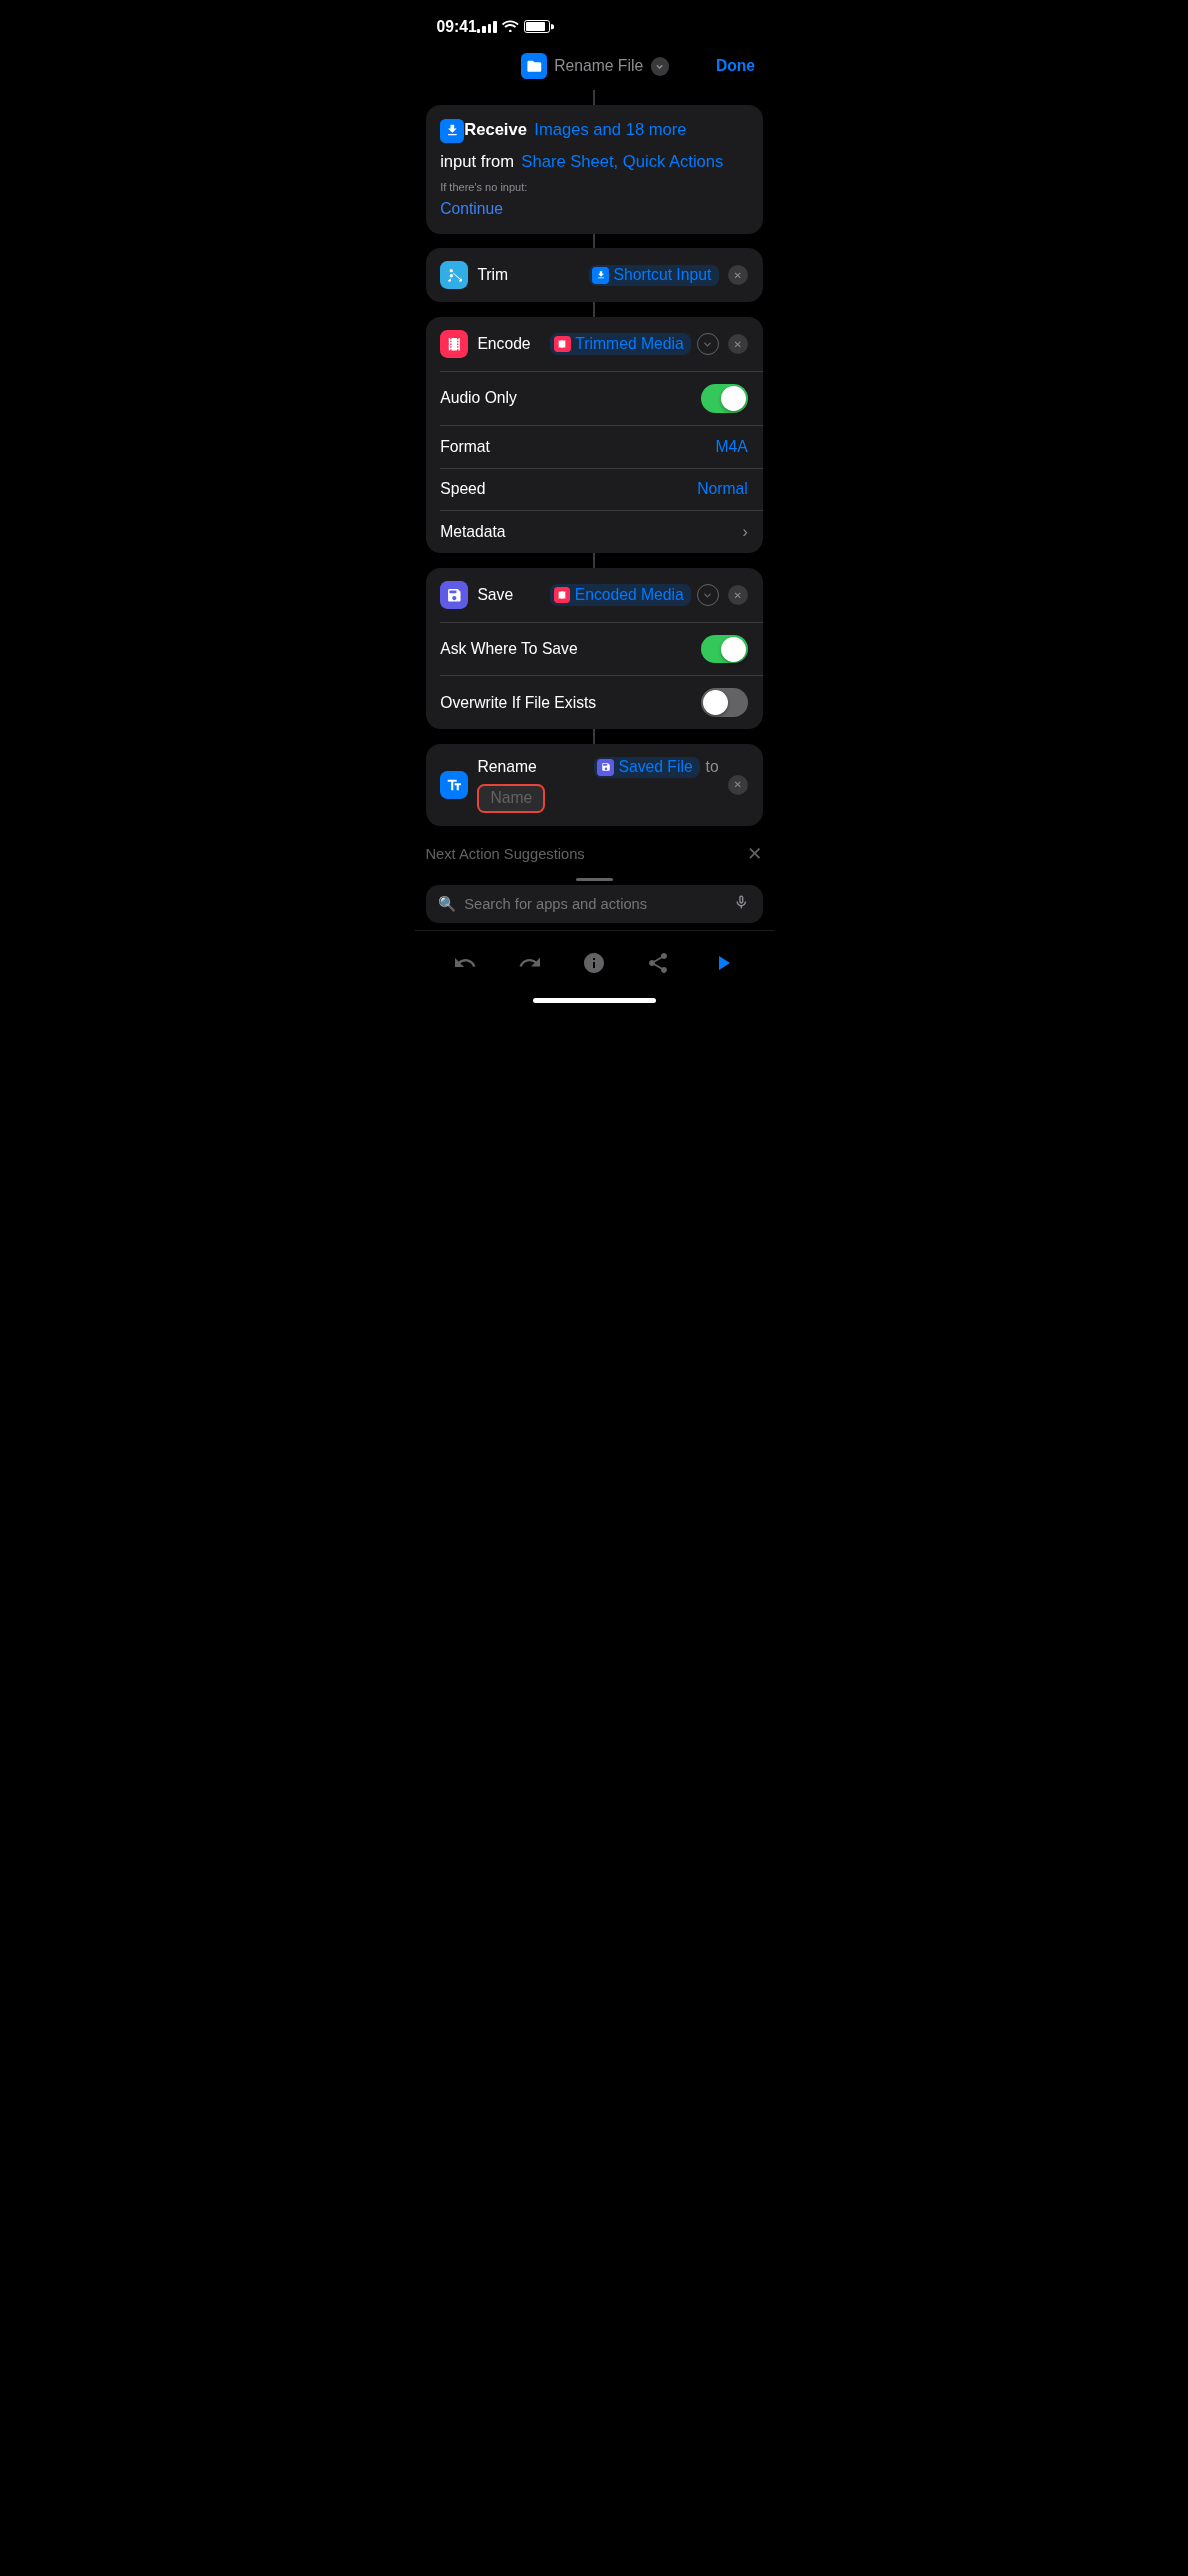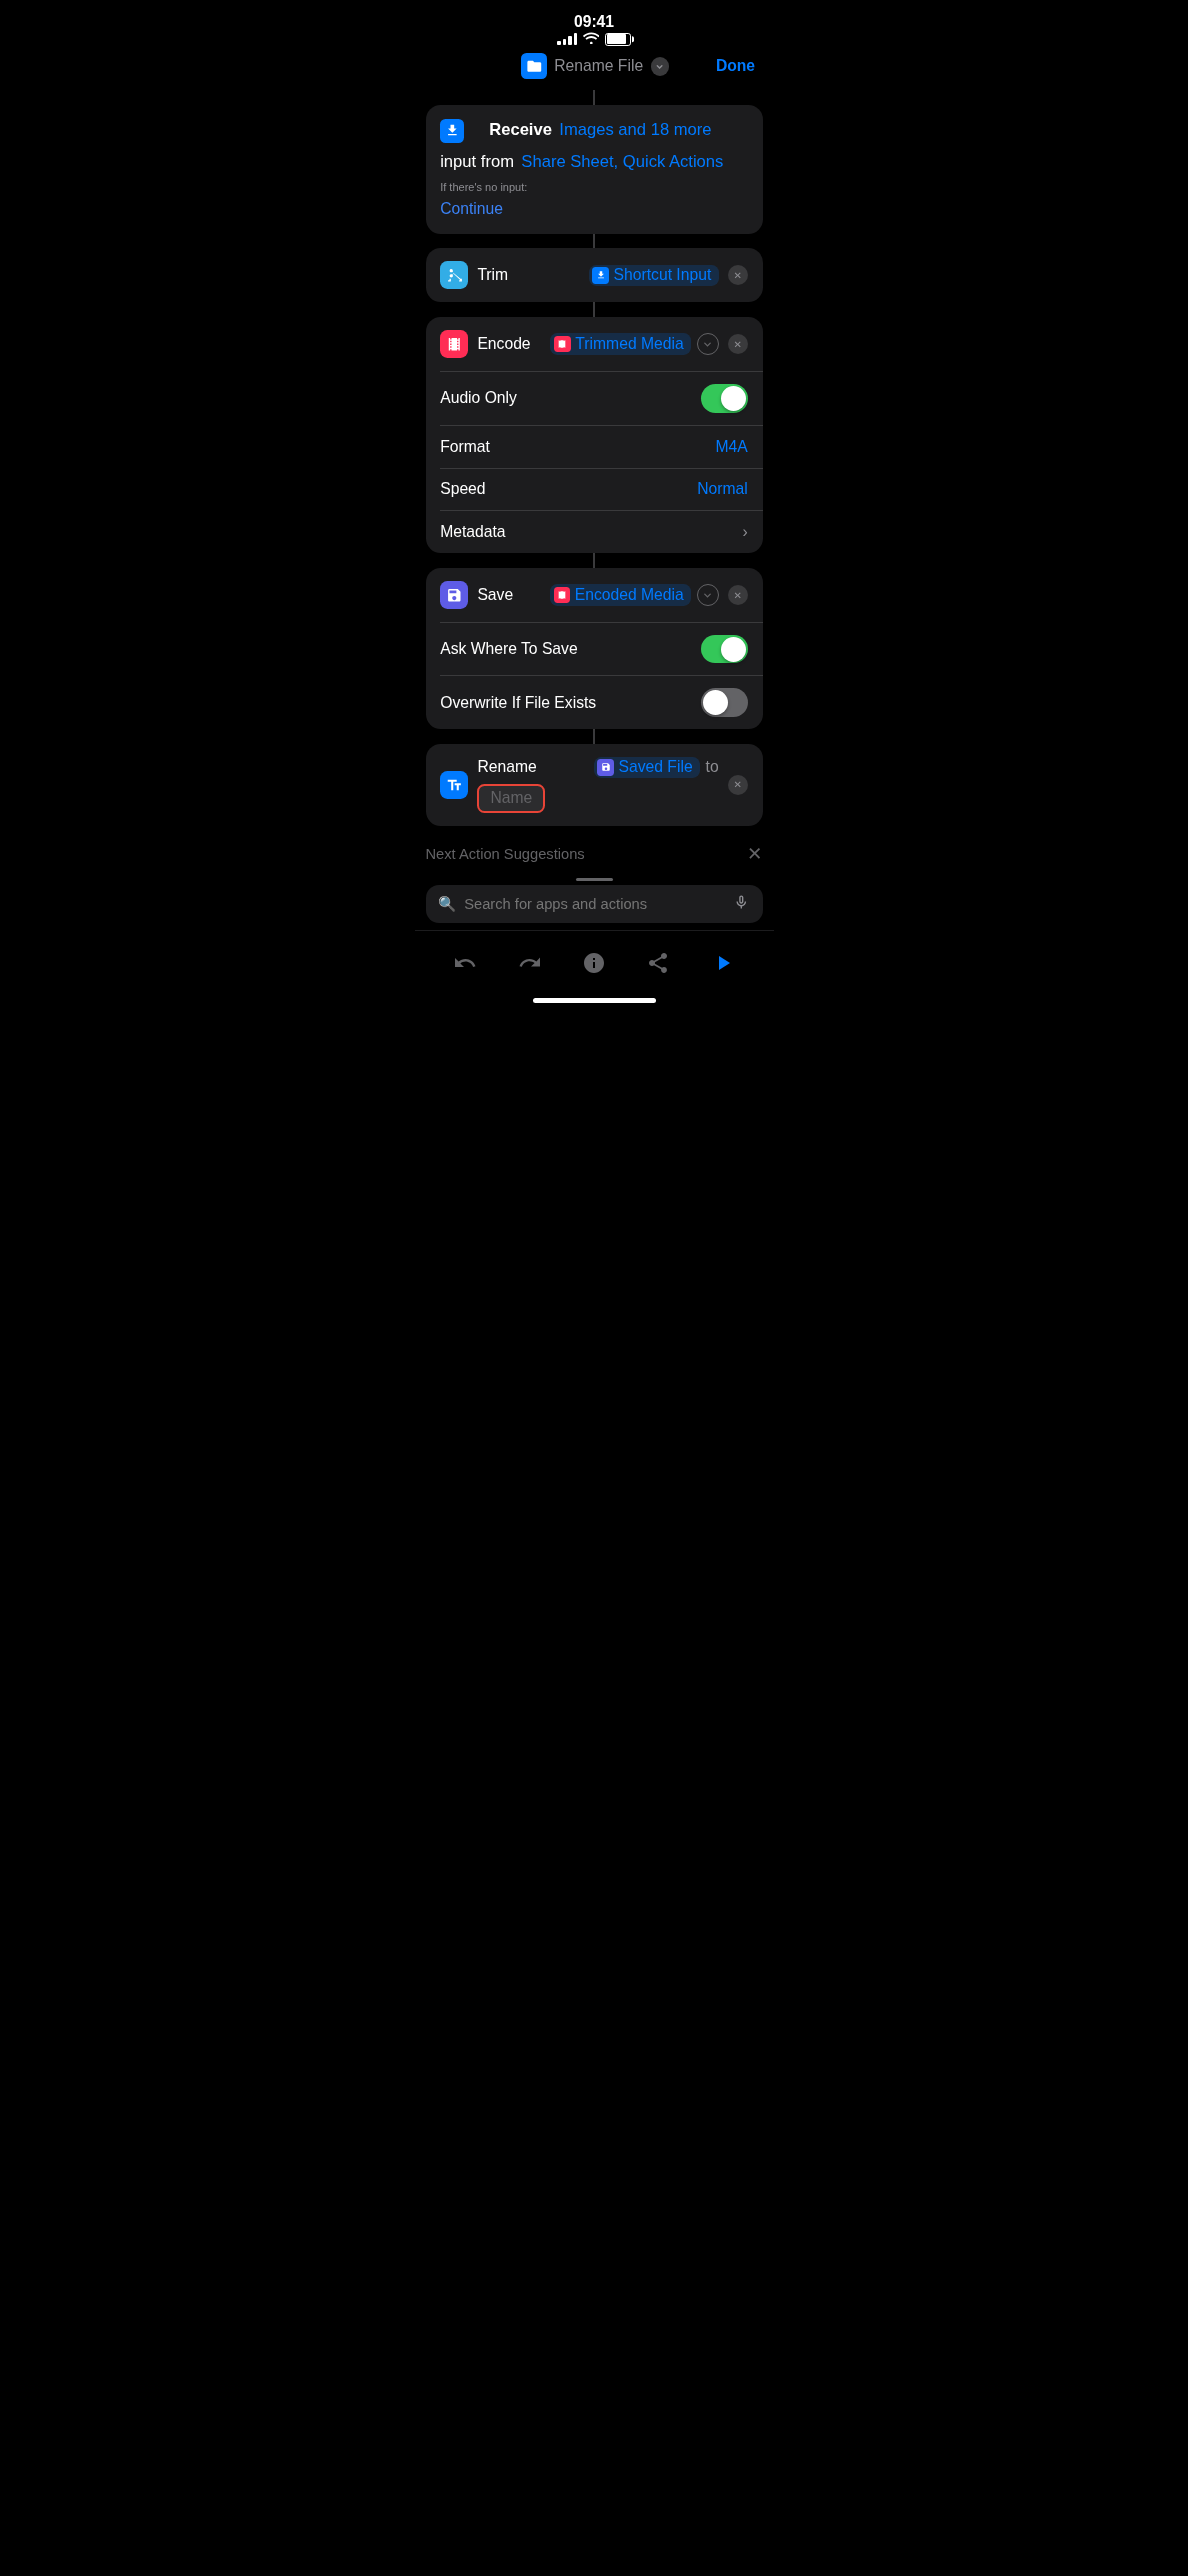--- a/index.html
+++ b/index.html
@@ -11,25 +11,23 @@
       min-height: 778px;
       margin: 0 auto;
       color: #fff;
       position: relative;
       overflow-x: hidden;
     }
 
     
     .status-bar {
       display: flex;
-      justify-content: space-between;
       align-items: center;
       padding: 13px 22px 5.5px;
       height: 46px;
-      flex-direction: column;
     }
     .status-time {
       font-size: 15.7px;
       font-weight: 600;
       color: #fff;
     }
     .status-icons {
       display: flex;
       align-items: center;
       gap: 5.5px;
@@ -440,21 +438,21 @@
     </div>
   </div>
   <span class="nav-done">Done</span>
 </div>
 
 <div class="connector"></div>
 
 <div class="card">
   <div class="receive-text">
     <span style="display:inline-flex;align-items:center;gap:7.4px;flex-wrap:wrap;">
-      <span style="display:inline-flex;align-items:center;gap:25px;">
+      <span style="display:inline-flex;align-items:center;gap:0;">
         <span class="action-icon action-icon-blue" style="display:inline-flex;width:24px;height:24px;border-radius:5.5px;">
           <svg width="14.7" height="14.7" viewBox="0 0 24 24" fill="white" style="margin:auto">
             <path d="M19 9h-4V3H9v6H5l7 7 7-7zM5 18v2h14v-2H5z"></path>
           </svg>
         </span>
         <strong style="font-size:16.6px;">Receive</strong>
       </span>
       <span class="blue-text" style="font-size:16.6px;">Images and 18 more</span>
       <span style="font-size:16.6px;">input from</span>
       <span class="blue-text" style="font-size:16.6px;">Share Sheet, Quick Actions</span>

